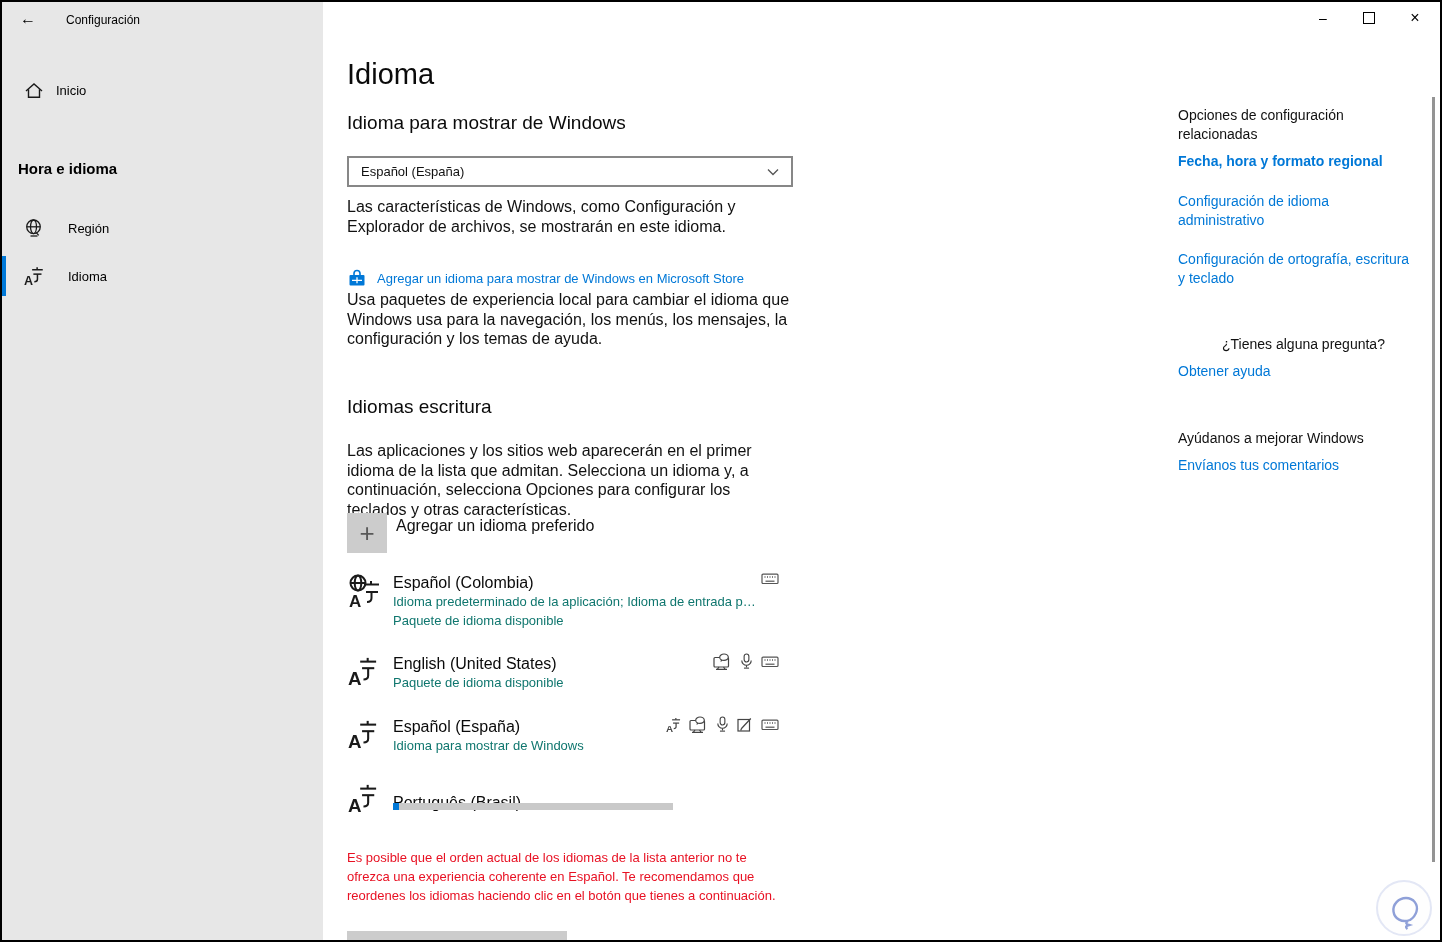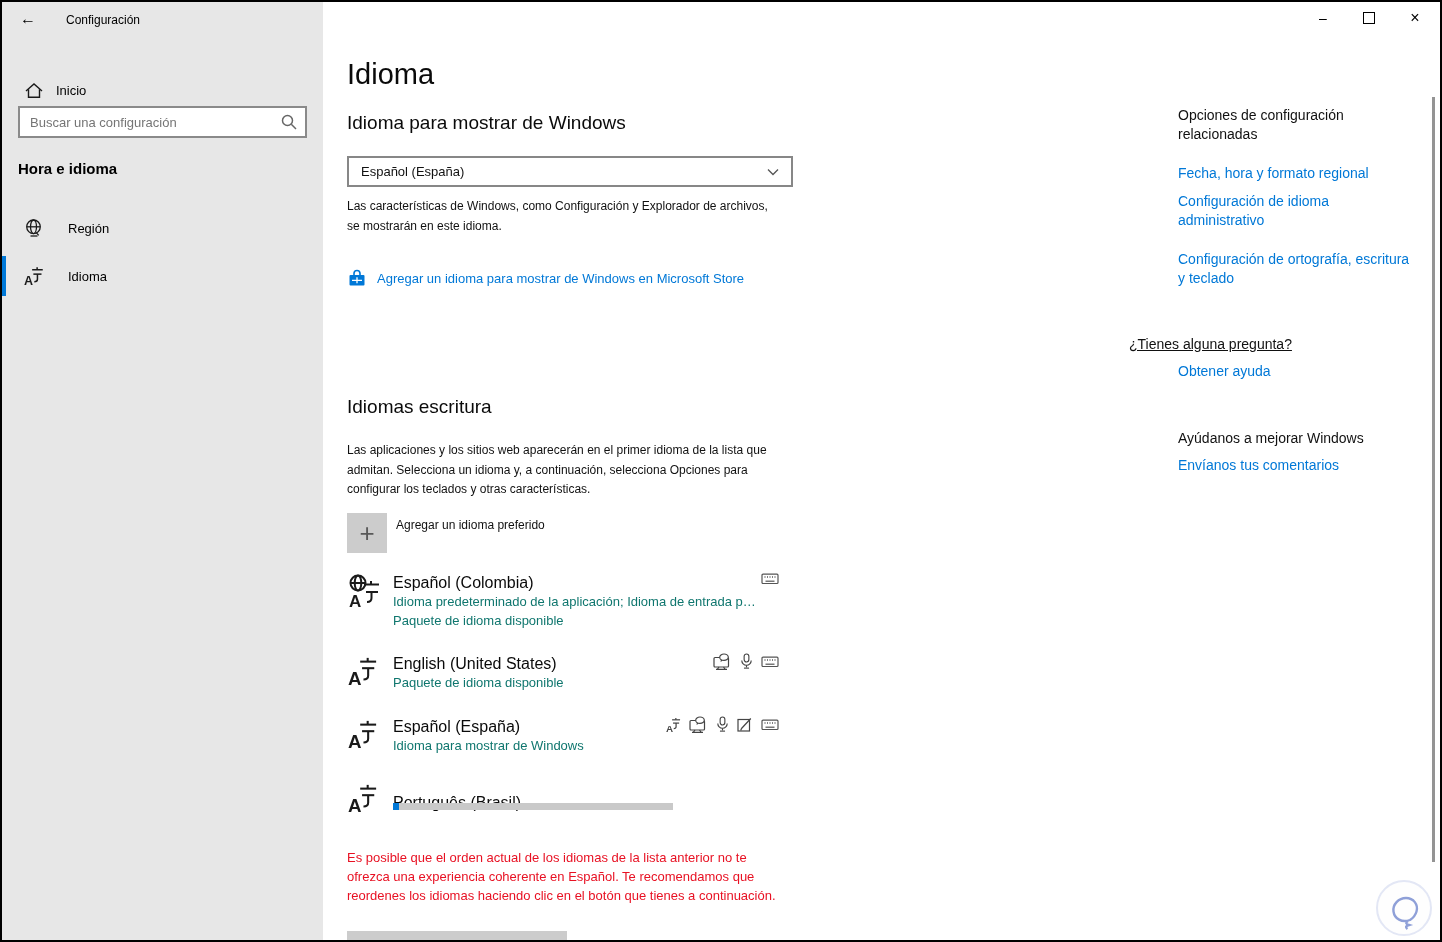--- a/index.html
+++ b/index.html
@@ -18,21 +18,21 @@
   .search-box input{flex:1;border:none;outline:none;background:transparent;font-size:13px;color:#333;
                     padding:0 4px 0 10px;font-family:inherit;}
   .section-title{font-size:15px;font-weight:bold;color:#000;}
   .nav{left:0;top:202px;width:321px;}
   .nav-item{position:relative;height:48px;display:flex;align-items:center;gap:24px;padding-left:22px;
             font-size:13px;color:#000;cursor:pointer;}
   .nav-item.selected{background:#e7e7e7;}
   .nav-item.selected::before{content:"";position:absolute;left:0;top:4px;bottom:4px;width:4px;background:#0078d7;}
   .h1{font-size:29px;font-weight:400;color:#0a0a0a;}
   .h2{font-size:19px;font-weight:400;color:#0a0a0a;}
-  .body-text{font-size:12px;line-height:19.5px;color:#111;}
+  .body-text{font-size:16px;line-height:19.5px;color:#111;}
   .link{color:#0078d7;font-size:13px;cursor:pointer;}
   .rlink{color:#0078d7;font-size:14px;line-height:19px;cursor:pointer;}
   .rtext{color:#111;font-size:14px;line-height:19px;}
   .select-box{left:345px;top:154px;width:446px;height:31px;border:2px solid #878787;box-sizing:border-box;
               background:#fff;display:flex;align-items:center;justify-content:space-between;
               padding:0 12px;font-size:13px;color:#111;cursor:pointer;}
   .add-btn{left:345px;top:511px;width:40px;height:40px;background:#cccccc;display:flex;align-items:center;
            justify-content:center;font-size:26px;font-weight:300;color:#595959;cursor:pointer;}
   .lang-name{font-size:16px;color:#0a0a0a;}
   .lang-sub{font-size:13px;color:#0f766e;}
@@ -66,29 +66,20 @@
   <div class="abs home-row" style="left:22px;top:80px;justify-content:flex-end;">
     <span>
       <svg width="20" height="17" viewBox="0 0 20 17" fill="none" stroke="#1a1a1a" stroke-width="1.4">
         <path d="M2 9 L10 2 L18 9"></path>
           <path d="M4.5 7.2 V15.3 H15.5 V7.2"></path>
       </svg>
     </span>
     <span>Inicio</span>
   </div>
 
-  <div class="abs search-box">
-    <input type="text" placeholder="Buscar una configuración" style="">
-    <span style="padding-right:8px;">
-      <svg width="16" height="16" viewBox="0 0 16 16" fill="none" stroke="#666" stroke-width="1.5">
-        <circle cx="6.5" cy="6.5" r="5"></circle>
-          <path d="M10.3 10.3 L15 15"></path>
-      </svg>
-    </span>
-  </div>
 
   <div class="abs section-title" style="left:16px;top:158px;">Hora e idioma</div>
 
   <div class="abs nav">
     <div class="nav-item">
       <span>
         <svg width="20" height="18" viewBox="0 0 20 18" fill="none" stroke="#1a1a1a" stroke-width="1.3">
           <circle cx="9.5" cy="7.8" r="6.8"></circle>
             <ellipse cx="9.5" cy="7.8" rx="3" ry="6.8"></ellipse>
           <path d="M3 7.8 h13"></path>
@@ -131,20 +122,21 @@
     <span>
       <svg width="20" height="20" viewBox="0 0 20 20">
         <path d="M7 7.2 V5.5 a3 3 0 0 1 6 0 V7.2" stroke="#0078d7" fill="none" stroke-width="1.6"></path>
         <rect x="2.5" y="7" width="15" height="10.5" rx="1" fill="#0078d7"></rect>
         <path d="M10 9.3 v6 M5 12.3 h10" stroke="#fff" stroke-width="1.3"></path>
       </svg>
     </span>
     <span class="link">Agregar un idioma para mostrar de Windows en Microsoft Store</span>
   </div>
 
+  <div class="abs body-text" style="left:345px;top:288px;width:448px;">Usa paquetes de experiencia local para cambiar el idioma que Windows usa para la navegación, los menús, los mensajes, la configuración y los temas de ayuda.</div>
 
   <div class="abs h2" style="left:345px;top:394px;">Idiomas escritura</div>
 
   <div class="abs body-text" style="left:345px;top:439px;width:440px;">Las aplicaciones y los sitios web aparecerán en el primer idioma de la lista que admitan. Selecciona un idioma y, a continuación, selecciona Opciones para configurar los teclados y otras características.</div>
 
   <div class="abs add-btn">
     <span>+</span>
   </div>
   <div class="abs body-text" style="left:394px;top:514px;">Agregar un idioma preferido</div>
 
@@ -284,25 +276,25 @@
     </div>
   </div>
 
   <div class="abs warning" style="left:345px;top:846px;width:438px;">Es posible que el orden actual de los idiomas de la lista anterior no te ofrezca una experiencia coherente en Español. Te recomendamos que reordenes los idiomas haciendo clic en el botón que tienes a continuación.</div>
 
   <div class="abs bottom-btn">
     <span style="margin-top:8px;">Comprobar idiomas ordenados</span>
   </div>
 
   <div class="abs rtext" style="left:1176px;top:104px;width:185px;">Opciones de configuración relacionadas</div>
-  <div class="abs rlink" style="left:1176px;top:162px;width:238px;">Fecha, hora y formato regional</div>
+  <div class="abs rlink" style="left:1176px;top:150px;width:238px;font-weight:bold;">Fecha, hora y formato regional</div>
   <div class="abs rlink" style="left:1176px;top:190px;width:180px;">Configuración de idioma administrativo</div>
   <div class="abs rlink" style="left:1176px;top:248px;width:238px;">Configuración de ortografía, escritura y teclado</div>
 
-  <div class="abs rtext" style="left:1127px;top:333px;text-decoration:underline;">¿Tienes alguna pregunta?</div>
+  <div class="abs rtext" style="left:1220px;top:333px;">¿Tienes alguna pregunta?</div>
   <div class="abs rlink" style="left:1176px;top:360px;">Obtener ayuda</div>
 
   <div class="abs rtext" style="left:1176px;top:427px;">Ayúdanos a mejorar Windows</div>
   <div class="abs rlink" style="left:1176px;top:454px;">Envíanos tus comentarios</div>
 
   <div class="abs scroll-thumb"></div>
 
   <div class="abs" style="right:6px;bottom:2px;">
     <svg width="60" height="60" viewBox="0 0 60 60" fill="none">
       <circle cx="30" cy="30" r="27" fill="#fefefe" stroke="#e3e7f5" stroke-width="2"></circle>

